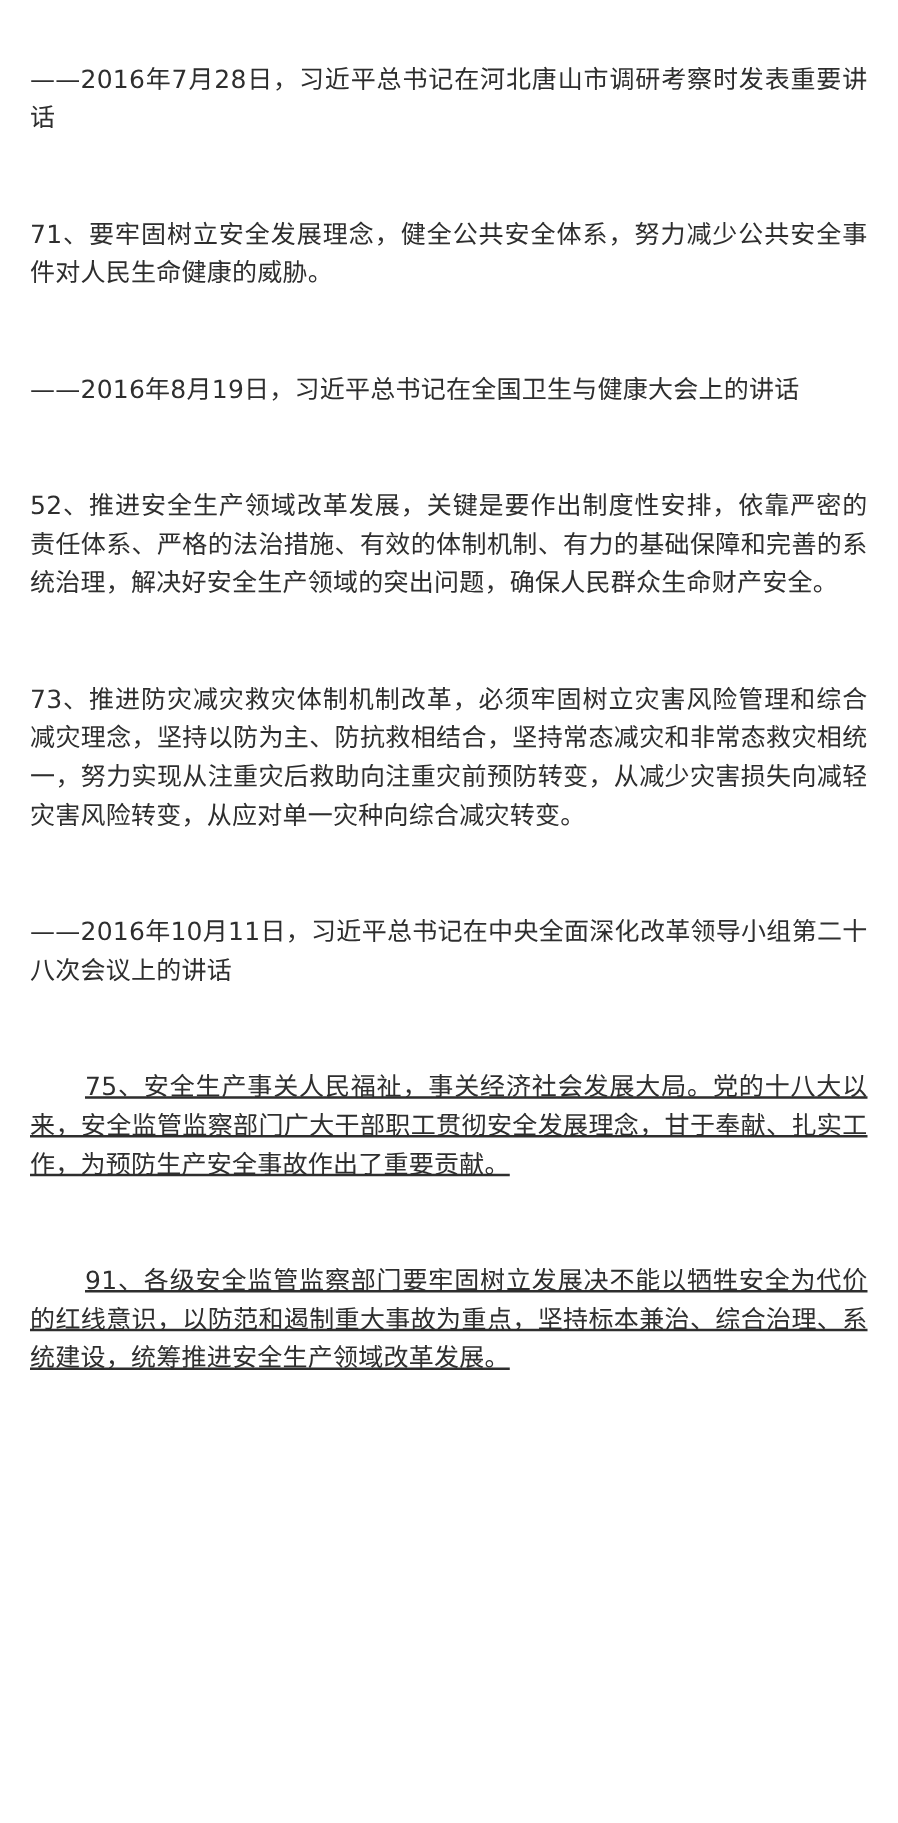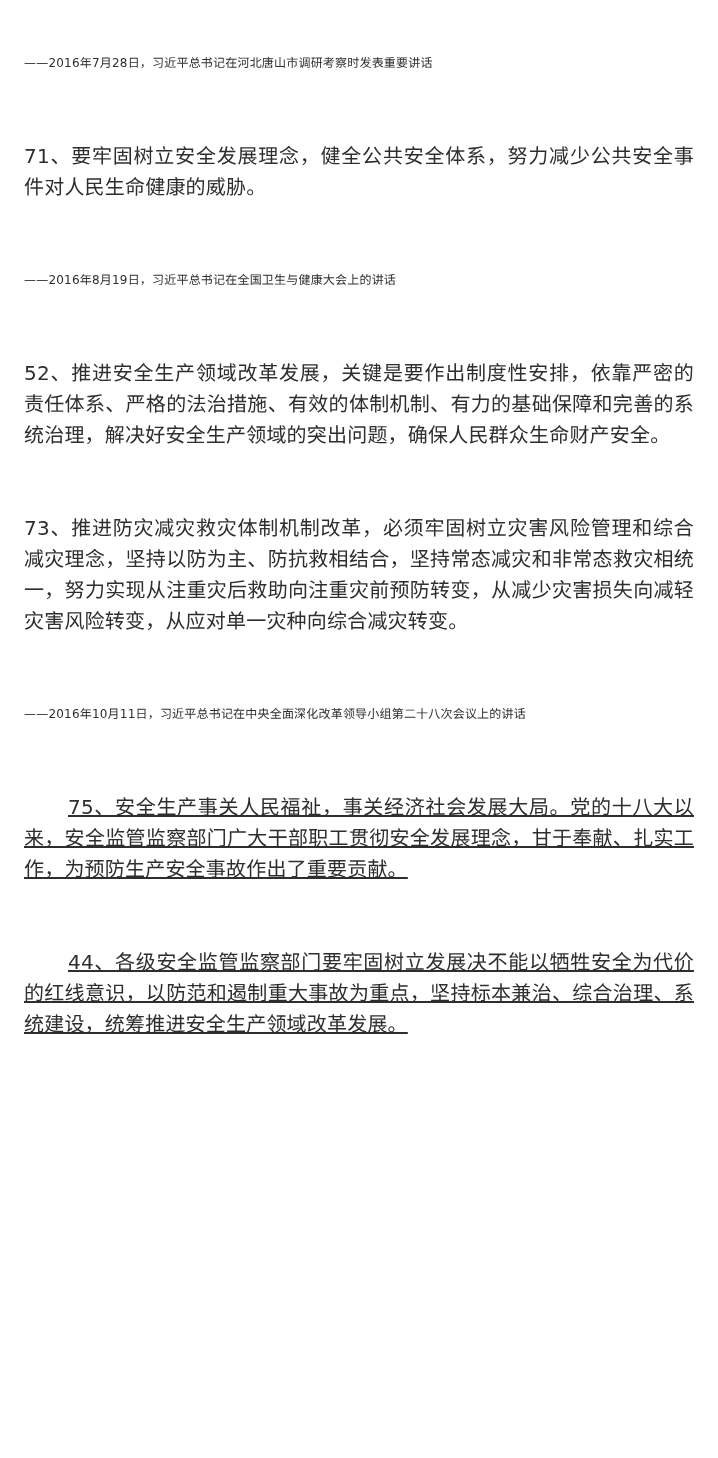--- a/index.html
+++ b/index.html
@@ -27,21 +27,21 @@
     margin: 0;
   }
   
   .block {
     margin-bottom: 62px;
   }
   .block.tight {
     margin-bottom: 60px;
   }
   .source {
-    font-size: 12px;
+    font-size: 20px;
     line-height: 31px;
     color: #2e2e2e;
   }
   .indent {
     text-indent: 2.2em;
     text-decoration: underline;
   }
 </style>
 </head>
 <body>
@@ -71,17 +71,17 @@
 
   <div class="block">
     <p class="para source">——2016年10月11日，习近平总书记在中央全面深化改革领导小组第二十八次会议上的讲话</p>
   </div>
 
   <div class="block">
     <p class="para indent">75、安全生产事关人民福祉，事关经济社会发展大局。党的十八大以来，安全监管监察部门广大干部职工贯彻安全发展理念，甘于奉献、扎实工作，为预防生产安全事故作出了重要贡献。</p>
   </div>
 
   <div class="block">
-    <p class="para indent">44、各级安全监管监察部门要牢固树立发展决不能以牺牲安全为代价的红线意识，以防范和遏制重大事故为重点，坚持标本兼治、综合治理、系统建设，统筹推进安全生产领域改革发展。</p>
+    <p class="para indent">91、各级安全监管监察部门要牢固树立发展决不能以牺牲安全为代价的红线意识，以防范和遏制重大事故为重点，坚持标本兼治、综合治理、系统建设，统筹推进安全生产领域改革发展。</p>
   </div>
 
 
 </div>
 
 </body></html>

